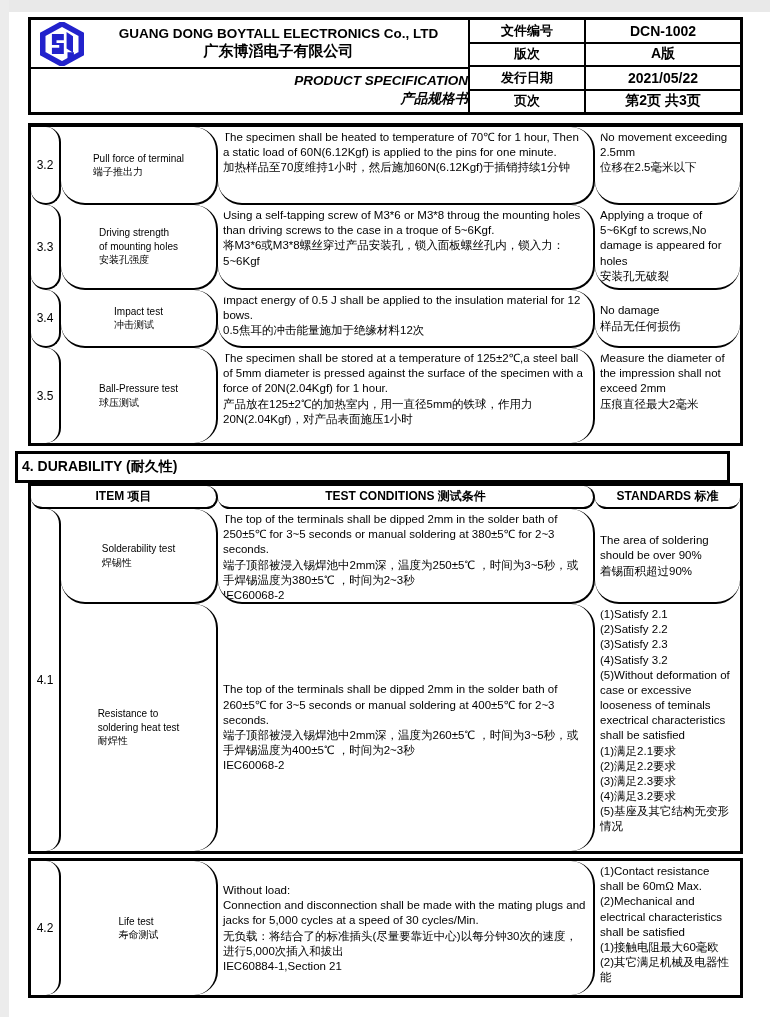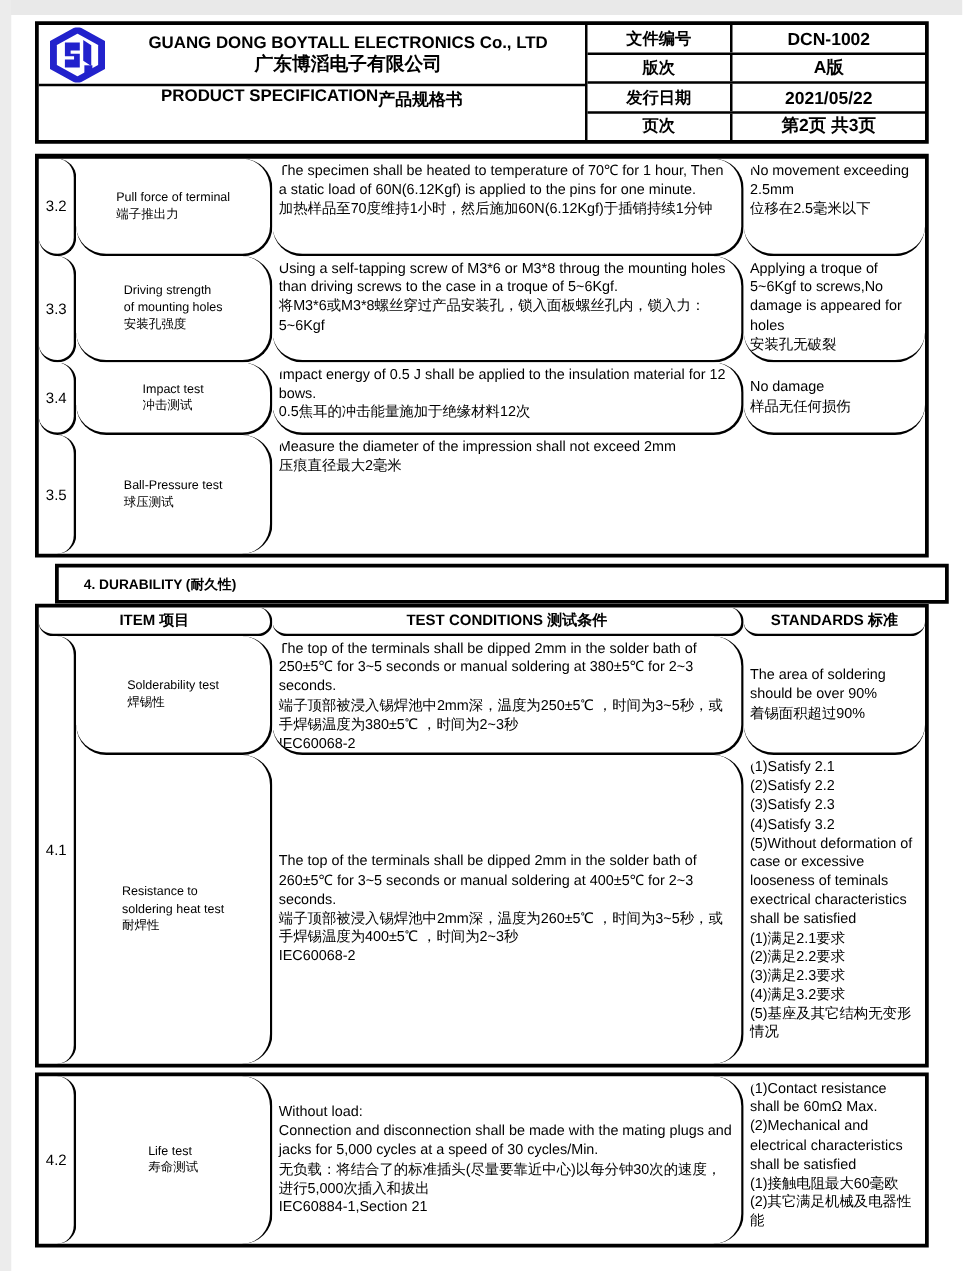--- a/index.html
+++ b/index.html
@@ -14,21 +14,21 @@
   
   .hdr{position:absolute;left:28px;top:17px;width:715px;height:98px;
        border:3px solid #000;box-sizing:border-box;display:flex;background:#fff;}
   .hdr-left{width:439px;border-right:2px solid #000;display:flex;flex-direction:column;box-sizing:border-box;}
   .hdr-company{height:49px;border-bottom:2px solid #000;position:relative;
        display:flex;flex-direction:column;justify-content:center;align-items:center;
        padding-left:58px;box-sizing:border-box;}
   .hdr-logo{position:absolute;left:7px;top:2px;width:48px;height:44px;}
   .company-en{font-weight:bold;font-size:13.5px;letter-spacing:0px;white-space:nowrap;}
   .company-zh{font-weight:bold;font-size:15px;margin-top:1px;}
-  .hdr-product{flex:1;display:flex;flex-direction:row;justify-content:center;align-items:flex-start;}
+  .hdr-product{flex:1;display:flex;flex-direction:column;justify-content:center;align-items:flex-end;font-style:italic;}
   .title-en{font-weight:bold;font-size:13.5px;}
   .title-zh{font-weight:bold;font-size:13.5px;margin-top:2px;}
   .hdr-right{flex:1;display:flex;flex-direction:column;}
   .info-row{flex:1;display:flex;border-bottom:2px solid #000;box-sizing:border-box;}
   .info-row:last-child{border-bottom:none;}
   .info-label{width:116px;border-right:2px solid #000;box-sizing:border-box;
        display:flex;align-items:center;justify-content:center;font-weight:bold;font-size:13px;}
   .info-value{flex:1;display:flex;align-items:center;justify-content:center;font-weight:bold;font-size:14px;}
 
   
@@ -42,23 +42,23 @@
   .std{font-size:11.5px;line-height:1.32;white-space:pre-line;padding:3px 4px 2px 5px;}
   .vcenter{display:flex;flex-direction:column;justify-content:center;}
 
   
   .t3{position:absolute;left:28px;top:123px;width:715px;box-sizing:border-box;
       border:3px solid #000;border-top:4px solid #000;background:#fff;
       display:grid;grid-template-columns:30px 157px 377px 1fr;
       grid-template-rows:78px 85px 58px 95px;}
 
   
-  .band4{position:absolute;left:44px;top:451px;width:715px;height:32px;box-sizing:border-box;
+  .band4{position:absolute;left:15px;top:451px;width:715px;height:32px;box-sizing:border-box;
       border:3px solid #000;background:#fff;display:flex;align-items:center;
-      font-weight:bold;font-size:11px;padding-left:20px;}
+      font-weight:bold;font-size:14px;padding-left:4px;}
   .t4{position:absolute;left:28px;top:483px;width:715px;box-sizing:border-box;
       border:3px solid #000;background:#fff;
       display:grid;grid-template-columns:30px 157px 377px 1fr;
       grid-template-rows:23px 95px 247px;}
   .colhead{display:flex;align-items:center;justify-content:center;font-weight:bold;font-size:12px;}
   .span2col{grid-column:1 / 3;}
   .span2row{grid-row:2 / 4;}
   .t42{position:absolute;left:28px;top:858px;width:715px;height:140px;box-sizing:border-box;
       border:3px solid #000;background:#fff;
       display:grid;grid-template-columns:30px 157px 377px 1fr;grid-template-rows:1fr;}
@@ -132,20 +132,22 @@
   <div class="cell item">Impact test
 冲击测试</div>
   <div class="cell cond">Impact energy of 0.5 J shall be applied to the insulation material for 12 bows.
 0.5焦耳的冲击能量施加于绝缘材料12次</div>
   <div class="cell std last-col vcenter">No damage
 样品无任何损伤</div>
 
   <div class="cell num last-row">3.5</div>
   <div class="cell item last-row">Ball-Pressure test
 球压测试</div>
+  <div class="cell cond last-row">The specimen shall be stored at a temperature of 125±2℃,a steel ball of 5mm diameter is pressed against the surface of the specimen with a force of 20N(2.04Kgf) for 1 hour.
+产品放在125±2℃的加热室内，用一直径5mm的铁球，作用力20N(2.04Kgf)，对产品表面施压1小时</div>
   <div class="cell std last-col last-row">Measure the diameter of the impression shall not exceed 2mm
 压痕直径最大2毫米</div>
 </div>
 
 <div class="band4">
   <span>4. DURABILITY (耐久性)</span>
 </div>
 
 <div class="t4">
 

